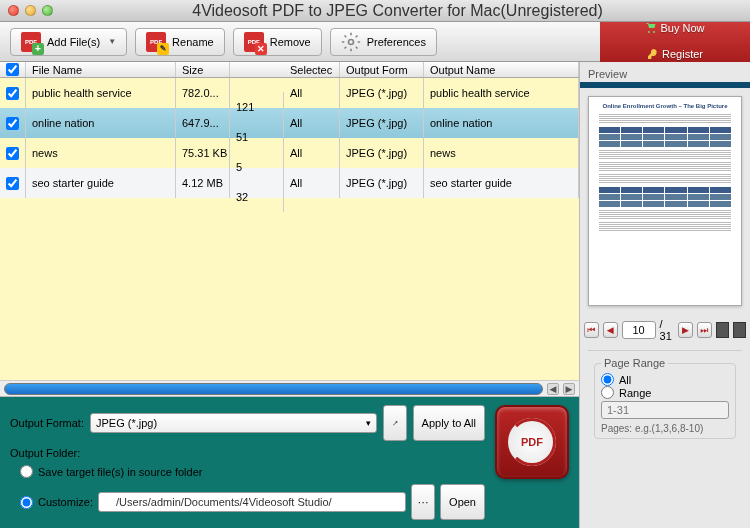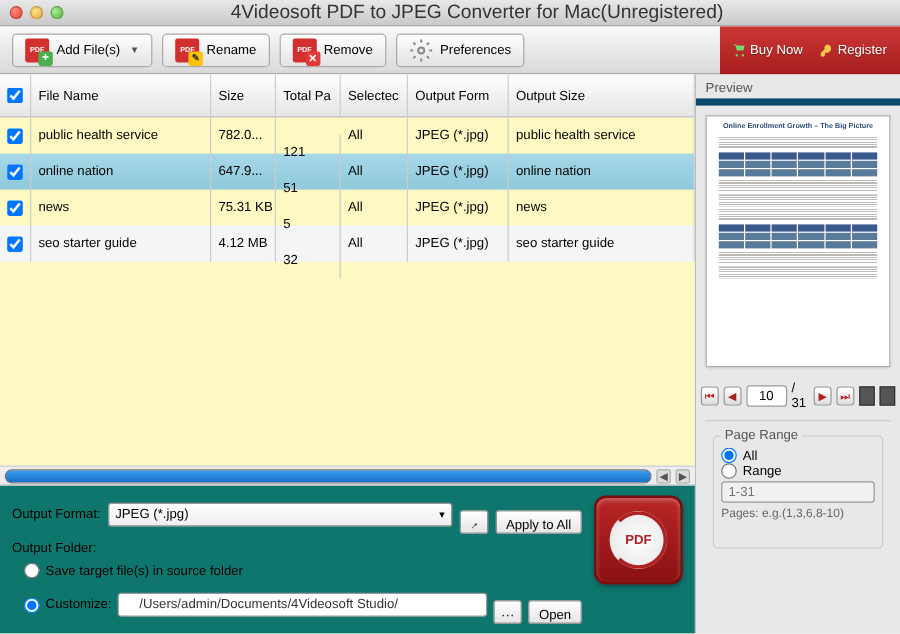--- a/index.html
+++ b/index.html
@@ -20,30 +20,30 @@
 .tbtn .pdf-badge { width: 20px; height: 20px; background: #d32f2f; border-radius: 2px; position: relative; display: flex; align-items: center; justify-content: center; color:#fff; font-size:6px; font-weight:bold; }
 .tbtn .sub-icon { position: absolute; bottom: -3px; right: -3px; width: 12px; height: 12px; border-radius: 2px; display:flex; align-items:center; justify-content:center; }
 .add-sub { background:#4caf50; color:#fff; font-size:10px; }
 .ren-sub { background:#ffc107; color:#333; font-size:8px; }
 .rem-sub { background:#e53935; color:#fff; font-size:9px; }
 .gear-icon { width:20px; height:20px; color:#888; }
 .dropdown-arrow { font-size: 8px; color:#555; margin-left:2px; }
 .toolbar-spacer { flex: 1; }
 .nav-link { color: #fff; text-shadow: 0 1px 1px rgba(0,0,0,0.4); display:flex; align-items:center; gap:3px; cursor:pointer; font-size:11px; }
 .nav-link .mini-icon { width:12px; height:12px; }
-.toolbar-right { background: linear-gradient(#cd3838, #a61d1d); height:40px; margin:-40px -10px -40px auto; padding:0 10px; display:flex; align-items:center; gap:14px; border-radius:0 0 0 0; width:150px; }
+.toolbar-right { background: linear-gradient(#cd3838, #a61d1d); height:40px; margin:-40px -10px -40px auto; padding:0 10px; display:flex; align-items:center; gap:14px; border-radius:0 0 0 0; width:150px;flex-direction:column; }
 
 
 .content { display:flex; height: calc(528px - 22px - 40px); }
 .left { flex: 1; display:flex; flex-direction:column; border-right:1px solid #bbb; background:#fff; }
 .right { width: 170px; background:#e8e8e8; display:flex; flex-direction:column; }
 
 
 .table-wrap { flex: 1; overflow:hidden; display:flex; flex-direction:column; }
-.thead { display:flex; background: linear-gradient(#fefefe, #e5e5e5); border-bottom:1px solid #aaa; height:36px; align-items:flex-end; }
+.thead { display:flex; background: linear-gradient(#fefefe, #e5e5e5); border-bottom:1px solid #aaa; height:16px; align-items:flex-start; }
 .th, .td { padding: 0 6px; overflow:hidden; white-space:nowrap; text-overflow:ellipsis; border-right:1px solid #ccc; height:100%; display:flex; align-items:center; }
 .col-chk { width: 26px; justify-content:center; }
 .col-name { width: 150px; }
 .col-size { width: 54px; }
 .col-pages { width: 54px; margin-top: 28px; }
 .col-sel { width: 56px; }
 .col-fmt { width: 84px; }
 .col-out { flex:1; }
 .tbody { flex:1; overflow:auto; background:#fef9c3; }
 .tr { display:flex; height:30px; align-items:center; }
@@ -54,21 +54,21 @@
 
 .hscroll { height:16px; background:#eee; border-top:1px solid #ccc; display:flex; align-items:center; padding:0 4px; gap:4px; }
 .hscroll .track { flex:1; height:12px; background: linear-gradient(#3aa0f0, #1a6ec8); border-radius:6px; border:1px solid #777; }
 .hscroll .arrow { width:12px; height:12px; font-size:9px; color:#555; display:flex; align-items:center; justify-content:center; background:#ddd; border:1px solid #aaa; border-radius:2px; }
 
 
 .bottom { padding: 8px 10px; background:#0f766e; border-top:1px solid #bbb; display:flex; gap:10px; }
 .bottom-left { flex:1; display:flex; flex-direction:column; gap:6px; }
 .row { display:flex; align-items:center; gap:6px; }
 .select { flex:1; height:20px; border:1px solid #999; border-radius:3px; background:linear-gradient(#fff,#eee); padding:0 5px; display:flex; align-items:center; justify-content:space-between; }
-.small-btn { height:20px; border:1px solid #999; border-radius:3px; background:linear-gradient(#fff,#e5e5e5); padding:0 8px; display:flex; align-items:flex-end; cursor:pointer;margin-top:12px; }
+.small-btn { height:36px; border:1px solid #999; border-radius:3px; background:linear-gradient(#fff,#e5e5e5); padding:0 8px; display:flex; align-items:center; cursor:pointer; }
 .radio-row { display:flex; align-items:center; gap:5px; margin-left:10px; }
 .path-input { flex:1; height:20px; border:1px solid #999; border-radius:3px; background:#fff; padding:0 17px; display:flex; align-items:center; color:#333; overflow:hidden; }
 .convert-btn { width:74px; height:74px; background: linear-gradient(#b92525, #8a1111); border:2px solid #7a0d0d; border-radius:10px; display:flex; align-items:center; justify-content:center; cursor:pointer; box-shadow: inset 0 2px 4px rgba(255,255,255,0.3), 0 2px 4px rgba(0,0,0,0.3); }
 .convert-btn .inner { width:48px; height:48px; border-radius:50%; background: radial-gradient(#fff, #e2e2e2); display:flex; align-items:center; justify-content:center; color:#b02020; font-weight:bold; font-size:12px; position:relative; }
 .convert-btn .arrow-ring { position:absolute; width:48px; height:48px; border:3px solid #b02020; border-left-color:transparent; border-radius:50%; }
 
 
 .preview-head { padding:6px 8px 2px; color:#555; border-bottom:6px solid #0c4a6e; }
 .preview-box { margin:8px; flex:0 0 auto; height:210px; background:#fff; border:1px solid #aaa; box-shadow:0 1px 3px rgba(0,0,0,0.2); padding:6px; overflow:hidden; }
 .doc-page { width:100%; height:100%; background:#fff; font-size:4px; color:#888; line-height:1.3; }
@@ -80,21 +80,21 @@
 
 .pager { display:flex; align-items:center; justify-content:center; gap:4px; padding:4px; }
 .nav-btn { width:18px; height:16px; background:linear-gradient(#fff,#ddd); border:1px solid #999; border-radius:3px; display:flex; align-items:center; justify-content:center; color:#b02020; font-size:9px; cursor:pointer; }
 .page-input { width:34px; height:18px; border:1px solid #999; border-radius:3px; text-align:center; background:#fff; }
 .view-btn { width:16px; height:16px; background:#555; border:1px solid #333; cursor:pointer; }
 
 .page-range { margin:4px 8px; padding:6px; border-top:1px solid #ccc; }
 .range-input { width:100%; height:18px; border:1px solid #999; border-radius:3px; background:#f0f0f0; padding:0 5px; color:#999; margin:2px 0 4px; }
 .hint { color:#666; font-size:10px; }
 
-fieldset { border:1px solid #ccc; border-radius:4px; padding:4px 6px 22px; }
+fieldset { border:1px solid #ccc; border-radius:4px; padding:4px 6px 4px; }
 legend { color:#555; padding:0 3px; font-size:11px; }
 </style>
 </head>
 <body>
 
 <div class="titlebar">
   <div class="traffic">
     <span class="tl-close"></span>
     <span class="tl-min"></span>
     <span class="tl-max"></span>
@@ -145,21 +145,21 @@
     <div class="table-wrap">
       <div class="thead">
         <div class="th col-chk">
             <input type="checkbox" class="chk" checked="" style="">
           </div>
         <div class="th col-name">File Name</div>
         <div class="th col-size">Size</div>
         <div class="th col-pages">Total Pa</div>
         <div class="th col-sel">Selectec</div>
         <div class="th col-fmt">Output Form</div>
-        <div class="th col-out">Output Size</div>
+        <div class="th col-out">Output Name</div>
       </div>
       <div class="tbody" id="tbody">
           <div class="tr">
             <div class="td col-chk">
               <input type="checkbox" class="chk" checked="" style="">
             </div>
             <div class="td col-name">public health service</div>
             <div class="td col-size">782.0...</div>
             <div class="td col-pages">121</div>
             <div class="td col-sel">All</div>

